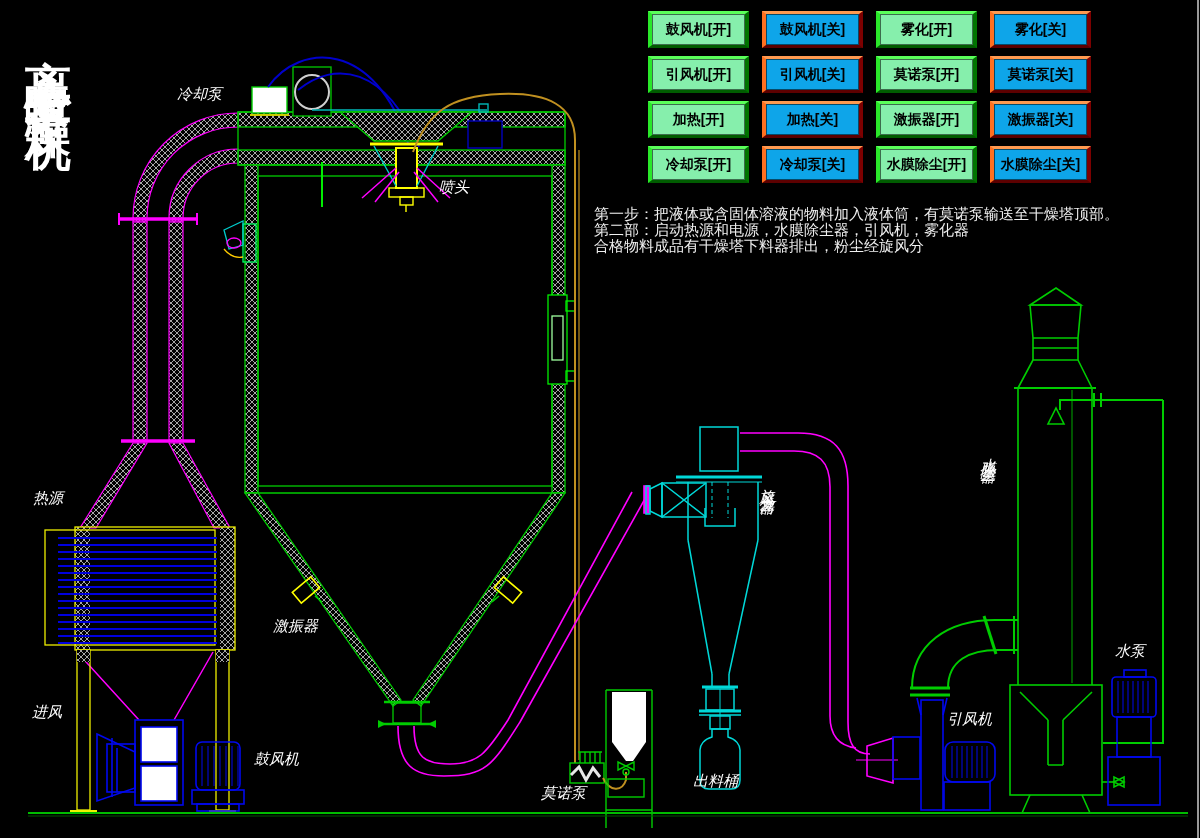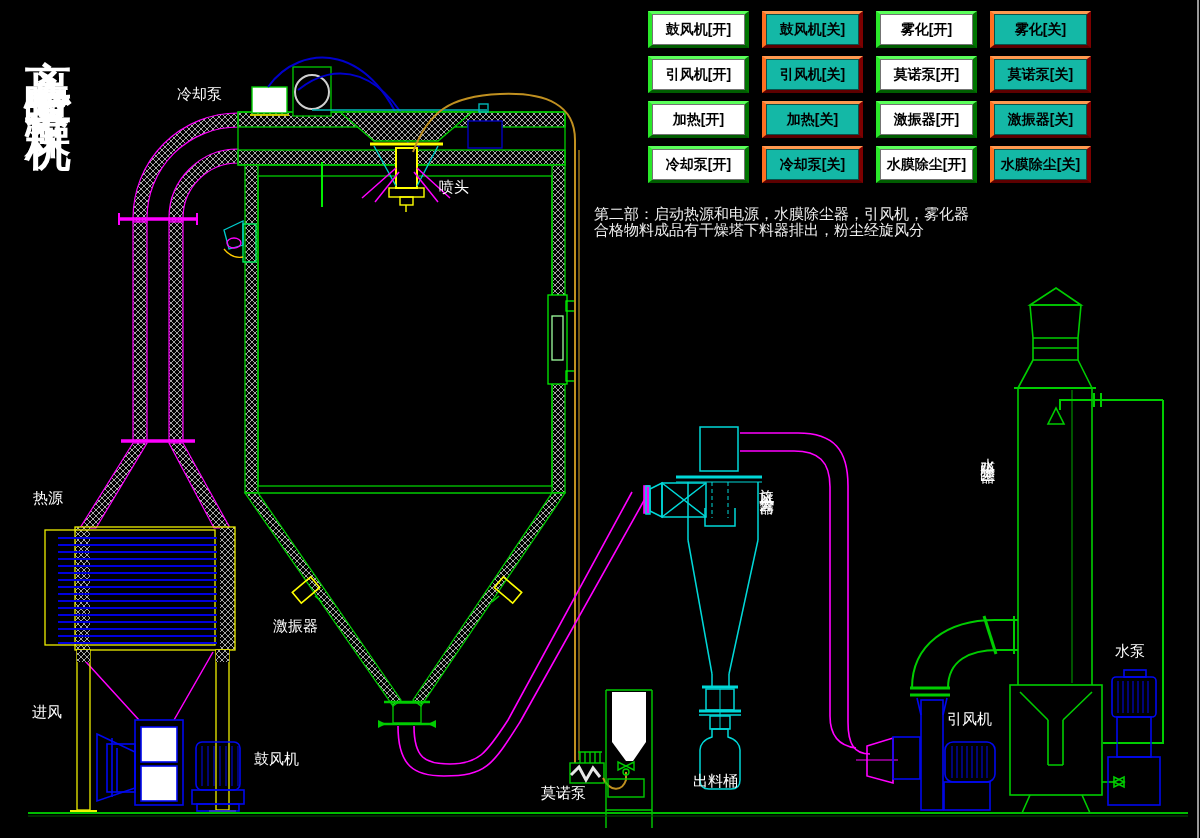--- a/index.html
+++ b/index.html
@@ -1,32 +1,32 @@
 <!DOCTYPE html>
 <html><head>
 <meta charset="utf-8">
 <style>
   html,body{margin:0;padding:0;background:#000;}
   #screen{position:relative;width:1200px;height:838px;background:#000;overflow:hidden;
           font-family:"Liberation Sans",sans-serif;}
   #diagram-svg{position:absolute;left:0;top:0;}
-  .lbl{position:absolute;color:#fff;font-size:15px;line-height:1.05;white-space:nowrap;}
+  .lbl{position:absolute;color:#fff;font-size:15px;line-height:1.05;white-space:nowrap;font-style:italic;}
   .lbl.vert{writing-mode:vertical-rl;text-orientation:upright;letter-spacing:3px;}
   #main-title{position:absolute;left:18px;top:22px;color:#fff;font-weight:bold;font-size:46px;
               writing-mode:vertical-rl;text-orientation:upright;letter-spacing:11px;height:420px;}
   #instructions{position:absolute;left:594px;top:206px;width:606px;color:#f0f0f0;
                 font-size:15px;line-height:16px;}
   #btn-grid{position:absolute;left:648px;top:11px;display:grid;
             grid-template-columns:repeat(4,101px);grid-auto-rows:37px;gap:8px 13px;}
   .btn{box-sizing:border-box;display:flex;align-items:center;justify-content:center;
        font-size:14px;font-weight:bold;color:#000;border-style:solid;border-width:3px 4px;
        box-shadow:inset 0 0 0 1px rgba(0,0,0,.55);cursor:pointer;white-space:nowrap;}
-  .btn.on{background:#ffffff;border-top-color:#5aff5a;border-left-color:#2ae82a;
+  .btn.on{background:#86efac;border-top-color:#5aff5a;border-left-color:#2ae82a;
           border-right-color:#007400;border-bottom-color:#005c00;}
-  .btn.off{background:#14b8a6;border-top-color:#ff9a50;border-left-color:#ff7020;
+  .btn.off{background:#0ea5e9;border-top-color:#ff9a50;border-left-color:#ff7020;
            border-right-color:#7d0000;border-bottom-color:#5c0000;}
 </style>
 </head>
 <body>
 
 <div id="screen">
 
   <svg id="diagram-svg" width="1200" height="838" viewBox="0 0 1200 838">
     <defs>
       <pattern id="hatch" width="6" height="6" patternUnits="userSpaceOnUse">
@@ -265,20 +265,21 @@
     <div class="btn off">加热[关]</div>
     <div class="btn on">激振器[开]</div>
     <div class="btn off">激振器[关]</div>
     <div class="btn on">冷却泵[开]</div>
     <div class="btn off">冷却泵[关]</div>
     <div class="btn on">水膜除尘[开]</div>
     <div class="btn off">水膜除尘[关]</div>
   </div>
 
   <div id="instructions">
+    <div>第一步：把液体或含固体溶液的物料加入液体筒，有莫诺泵输送至干燥塔顶部。</div>
     <div>第二部：启动热源和电源，水膜除尘器，引风机，雾化器</div>
     <div>合格物料成品有干燥塔下料器排出，粉尘经旋风分</div>
   </div>
 
   <div class="lbl" style="left:177px;top:86px">冷却泵</div>
   <div class="lbl" style="left:439px;top:179px">喷头</div>
   <div class="lbl" style="left:33px;top:490px">热源</div>
   <div class="lbl" style="left:32px;top:704px">进风</div>
   <div class="lbl" style="left:254px;top:751px">鼓风机</div>
   <div class="lbl" style="left:273px;top:618px">激振器</div>

